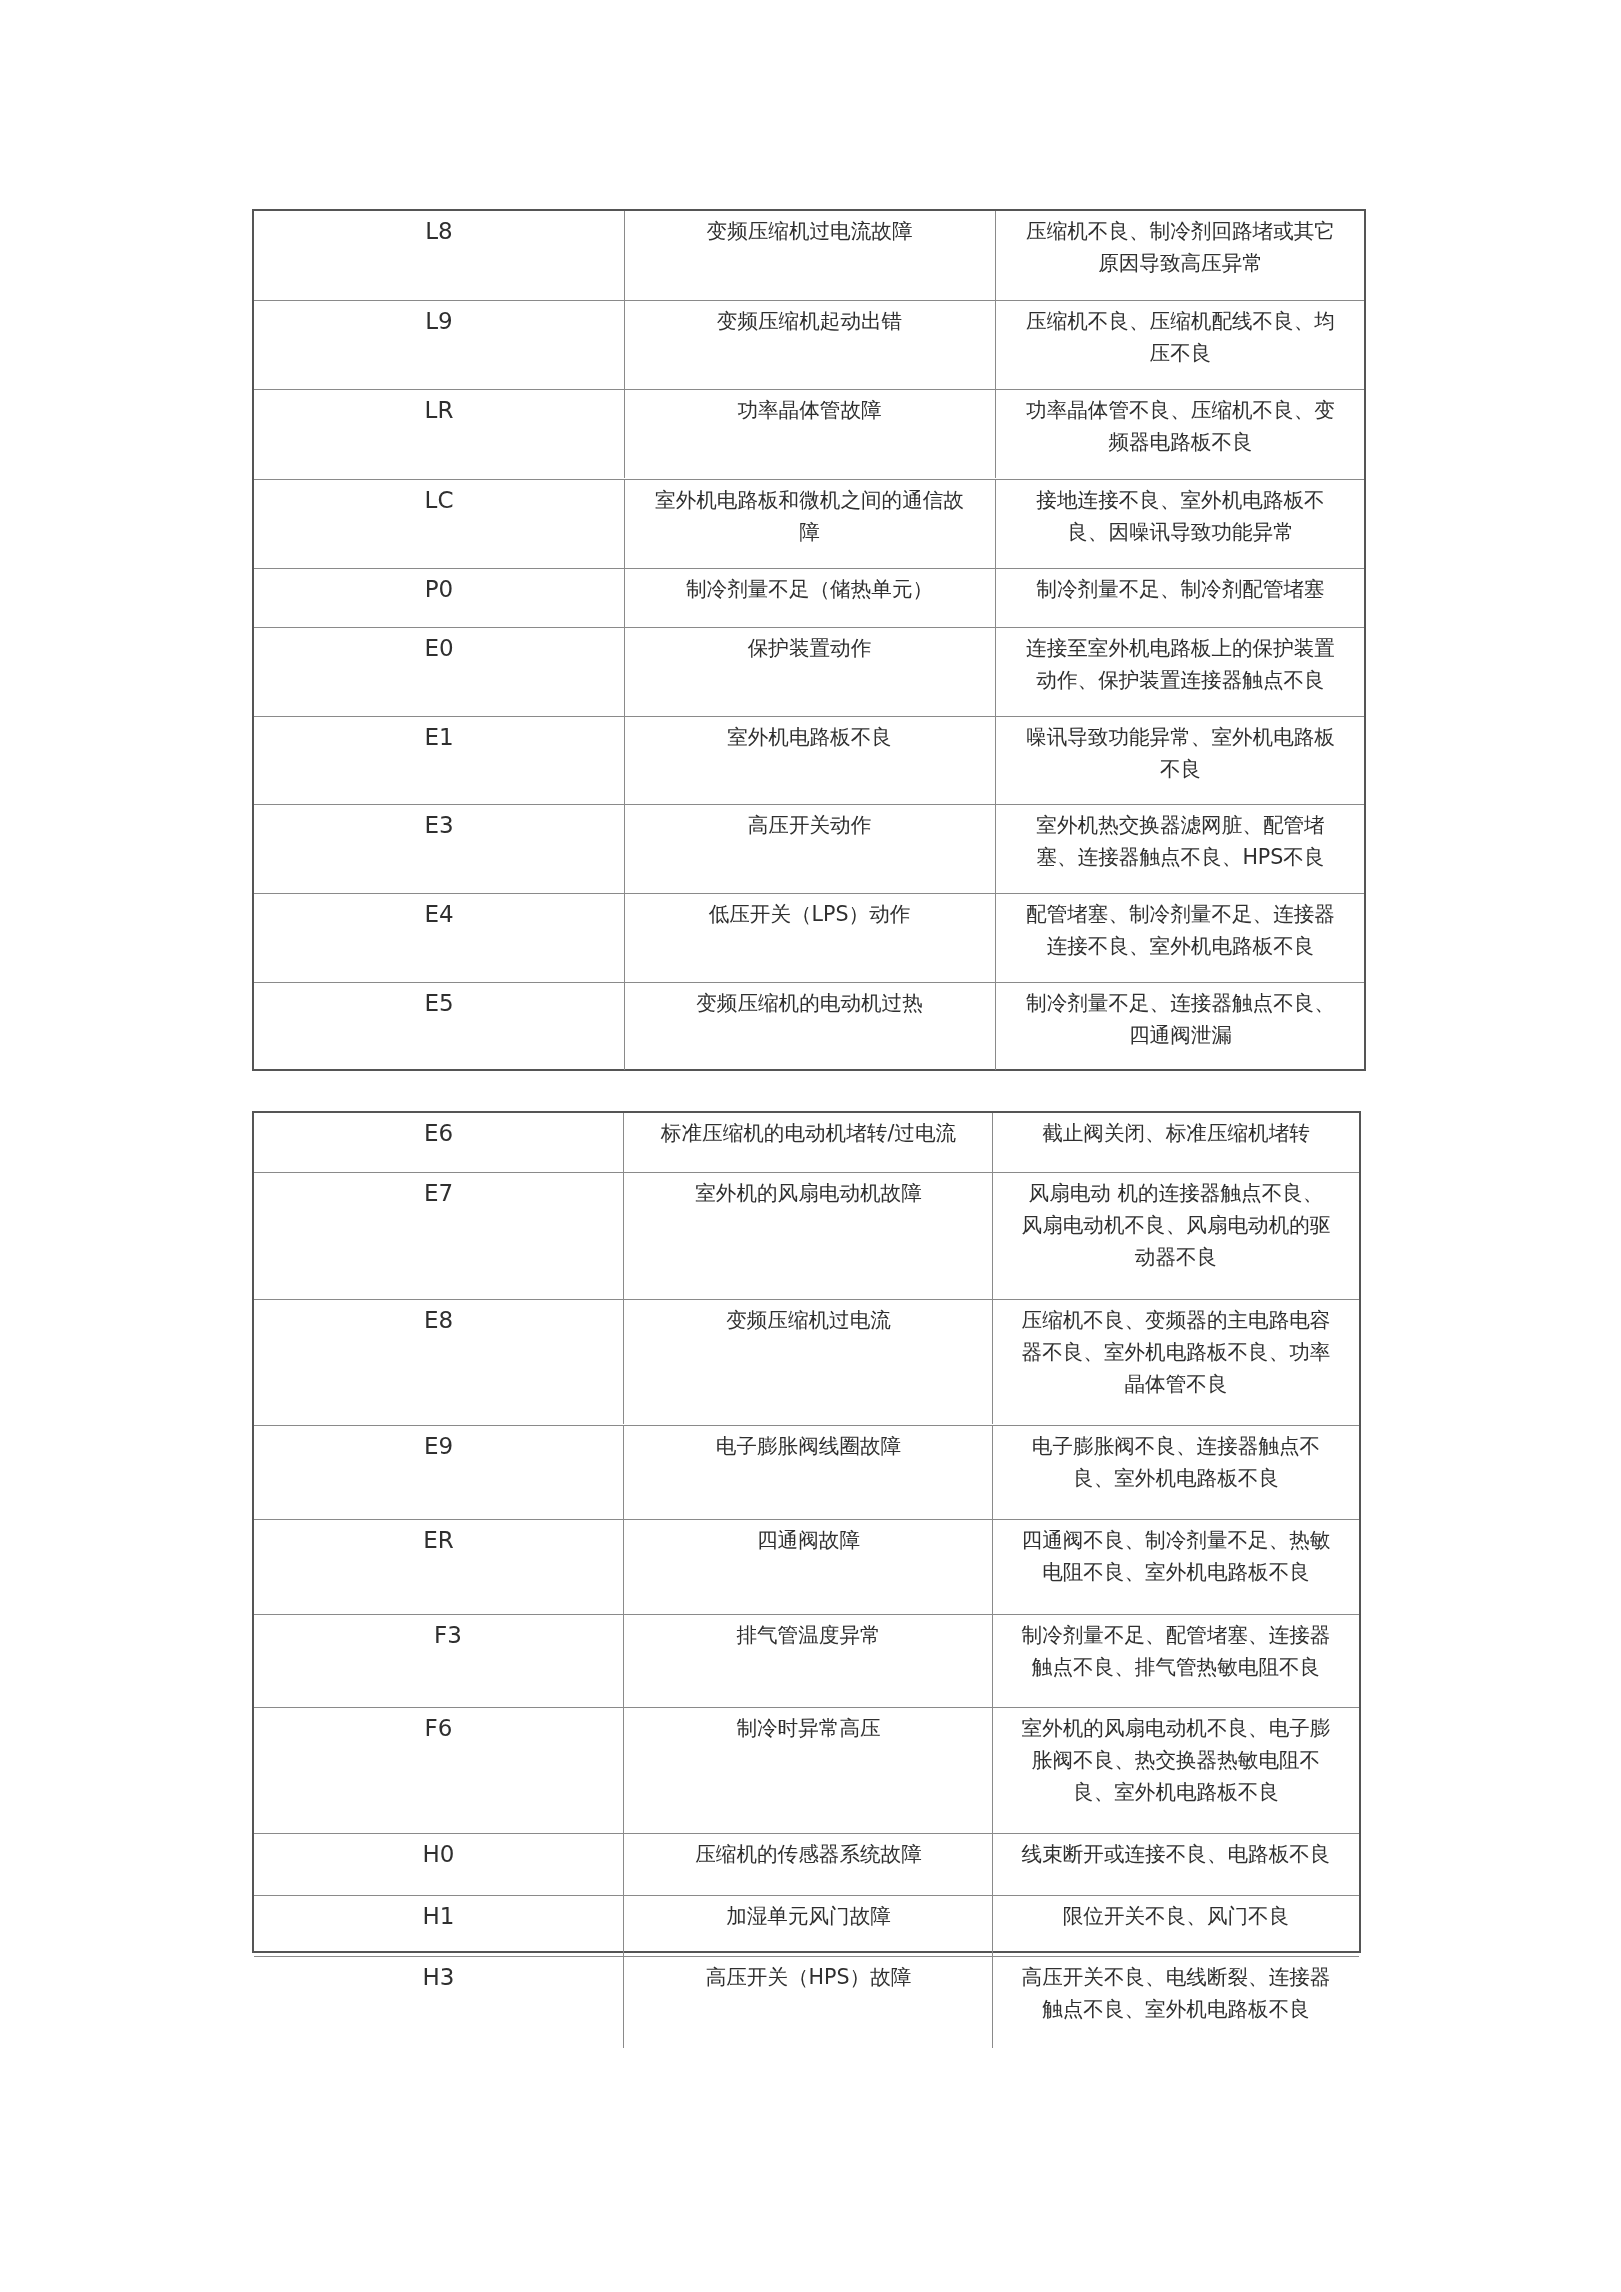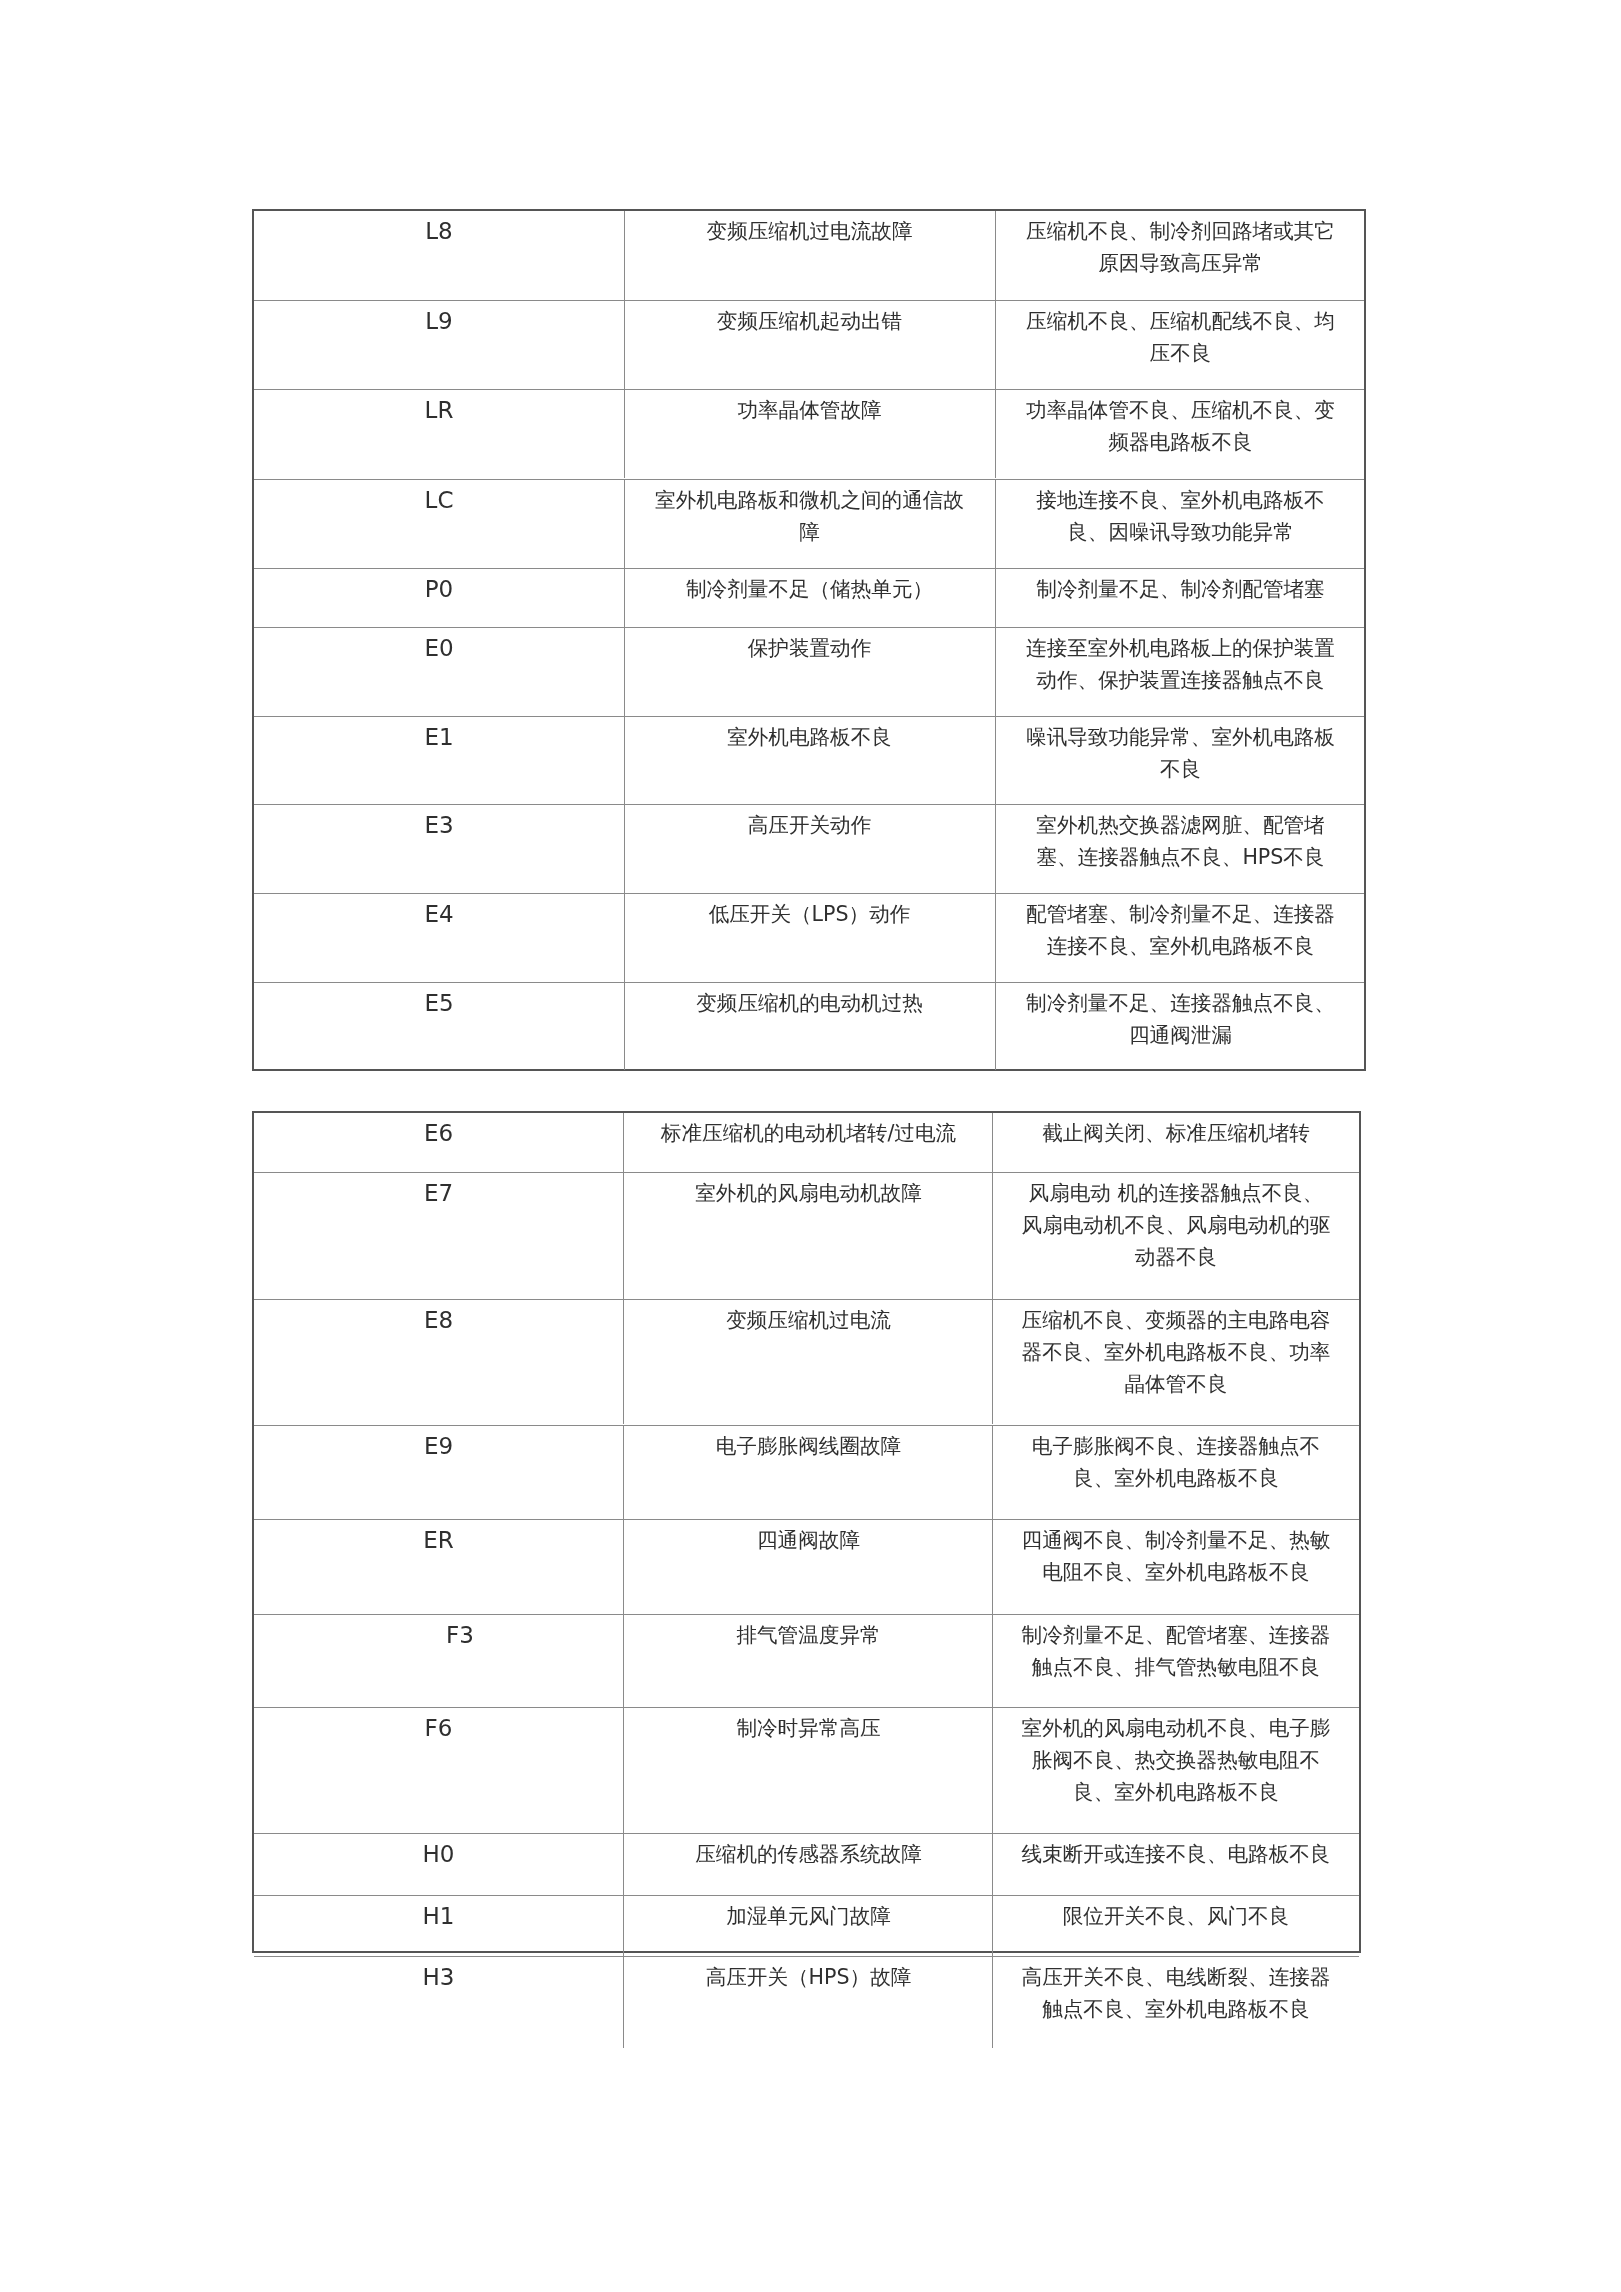--- a/index.html
+++ b/index.html
@@ -196,21 +196,21 @@
       </div>
       <div class="cell" style="left: 369px; width: 370px;">
         <span class="line">四通阀故障</span>
       </div>
       <div class="cell" style="left: 738px; width: 367px;">
         <span class="line">四通阀不良、制冷剂量不足、热敏</span>
         <span class="line">电阻不良、室外机电路板不良</span>
       </div>
     </div>
     <div class="row" style="top: 501px; height: 93px;">
-      <div class="cell code" style="left: 12px; width: 369px; padding-left: 19px;">
+      <div class="cell code" style="left: 0px; width: 369px; padding-left: 19px;">
         <span class="line">F3</span>
       </div>
       <div class="cell" style="left: 369px; width: 370px;">
         <span class="line">排气管温度异常</span>
       </div>
       <div class="cell" style="left: 738px; width: 367px;">
         <span class="line">制冷剂量不足、配管堵塞、连接器</span>
         <span class="line">触点不良、排气管热敏电阻不良</span>
       </div>
     </div>

